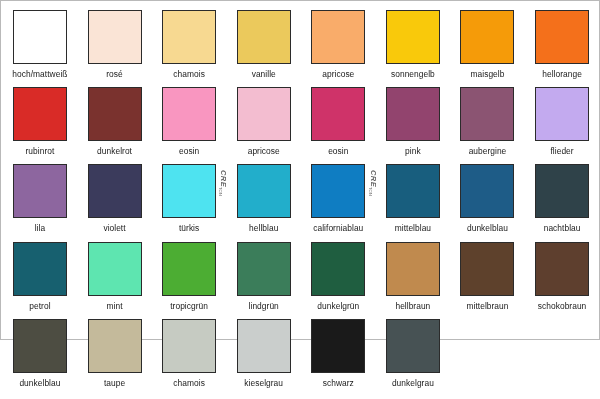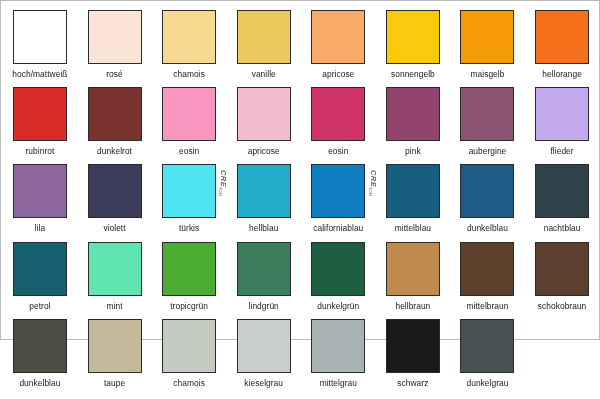--- a/index.html
+++ b/index.html
@@ -230,24 +230,20 @@
     </div>
     <div class="swatch-cell">
       <div class="swatch-chip" style="background-color: rgb(198, 203, 194);"></div>
       <div class="swatch-label">chamois</div>
     </div>
     <div class="swatch-cell">
       <div class="swatch-chip" style="background-color: rgb(202, 206, 204);"></div>
       <div class="swatch-label">kieselgrau</div>
     </div>
     <div class="swatch-cell">
-      <div class="swatch-chip" style="background-color: rgb(167, 178, 178);"></div>
-      <div class="swatch-label">mittelgrau</div>
-    </div>
-    <div class="swatch-cell">
       <div class="swatch-chip" style="background-color: rgb(26, 26, 26);"></div>
       <div class="swatch-label">schwarz</div>
     </div>
     <div class="swatch-cell">
       <div class="swatch-chip" style="background-color: rgb(71, 82, 84);"></div>
       <div class="swatch-label">dunkelgrau</div>
     </div>
 
   </div>
 

